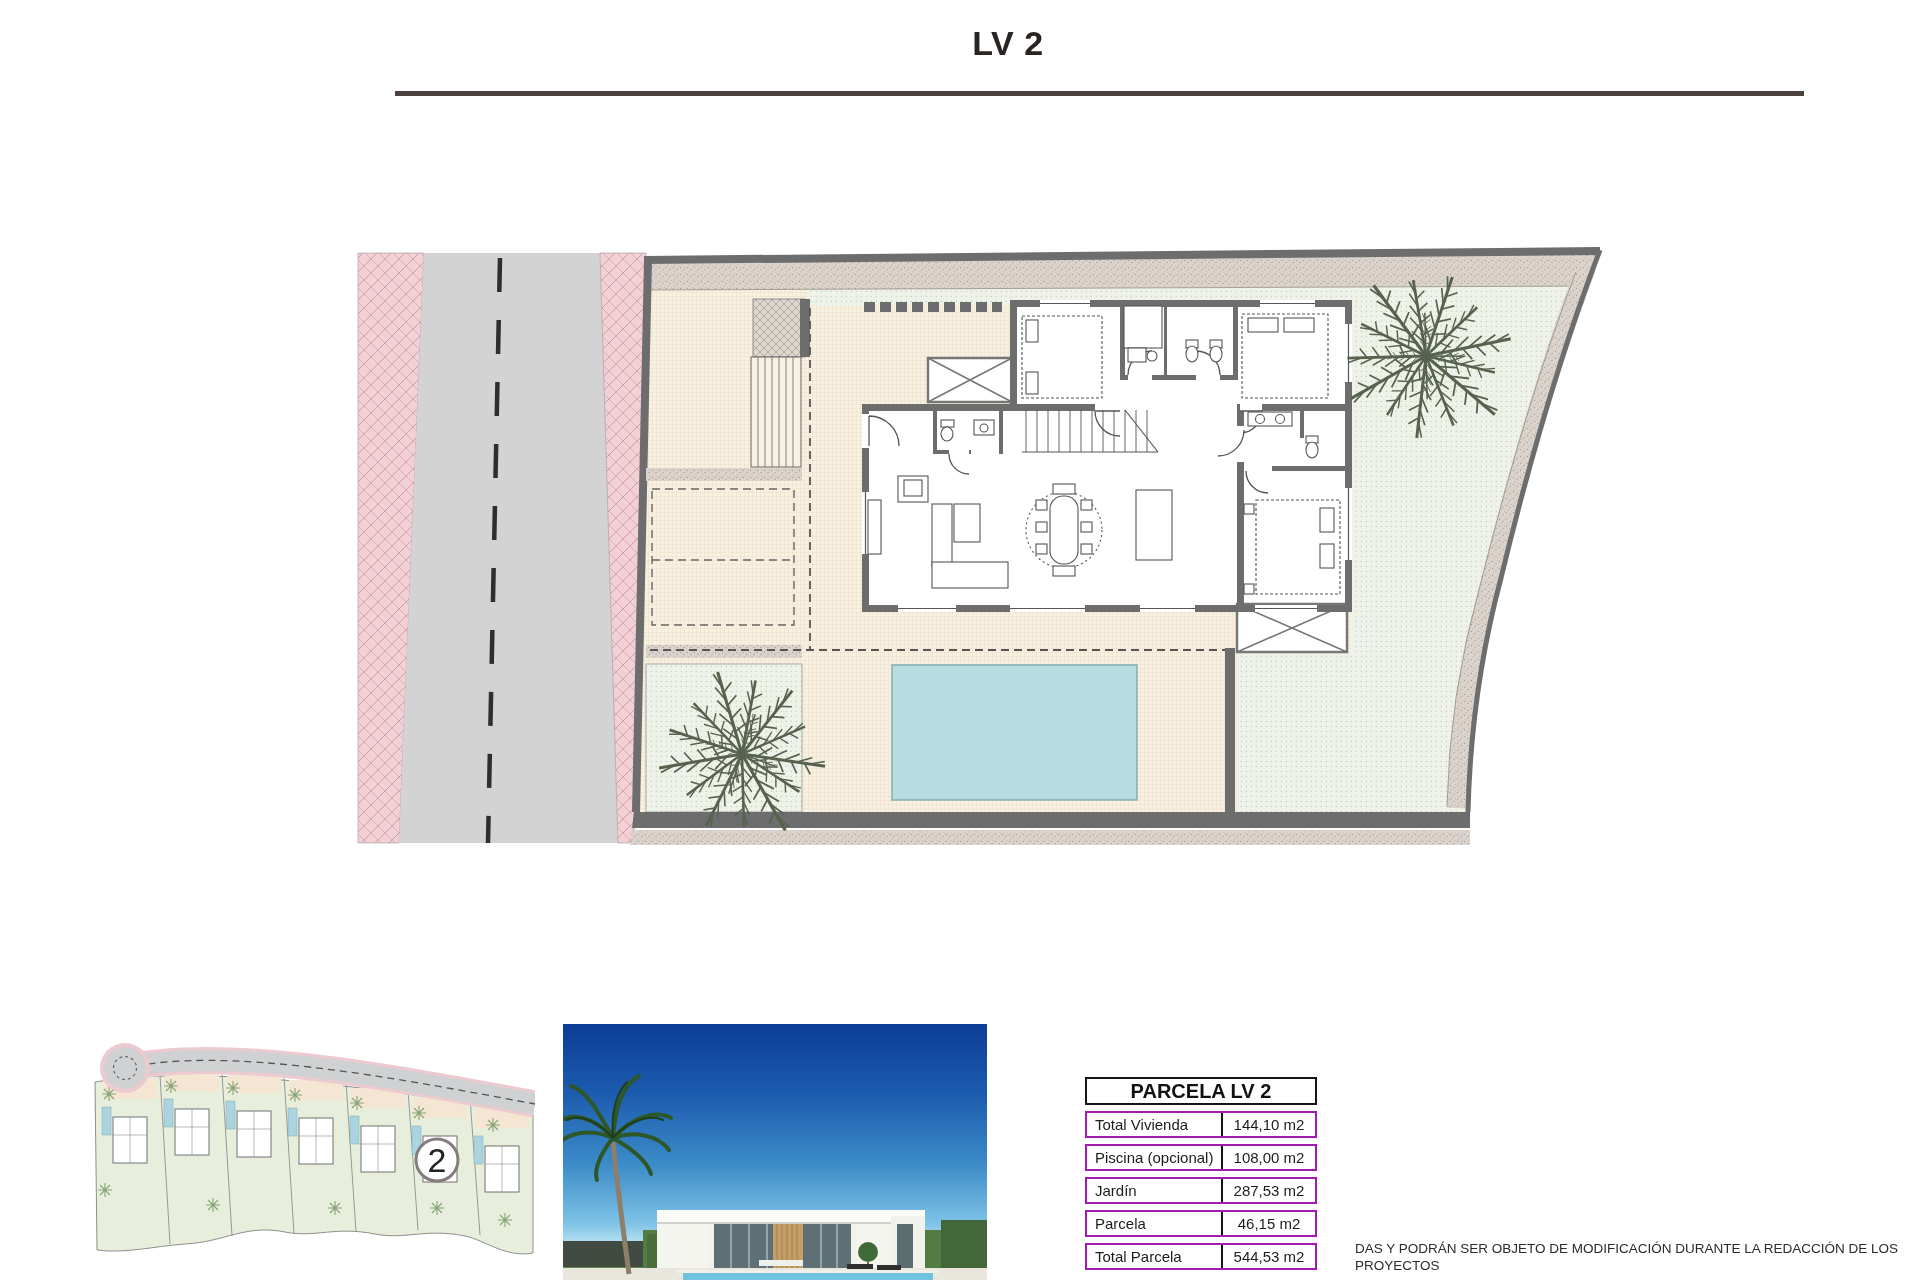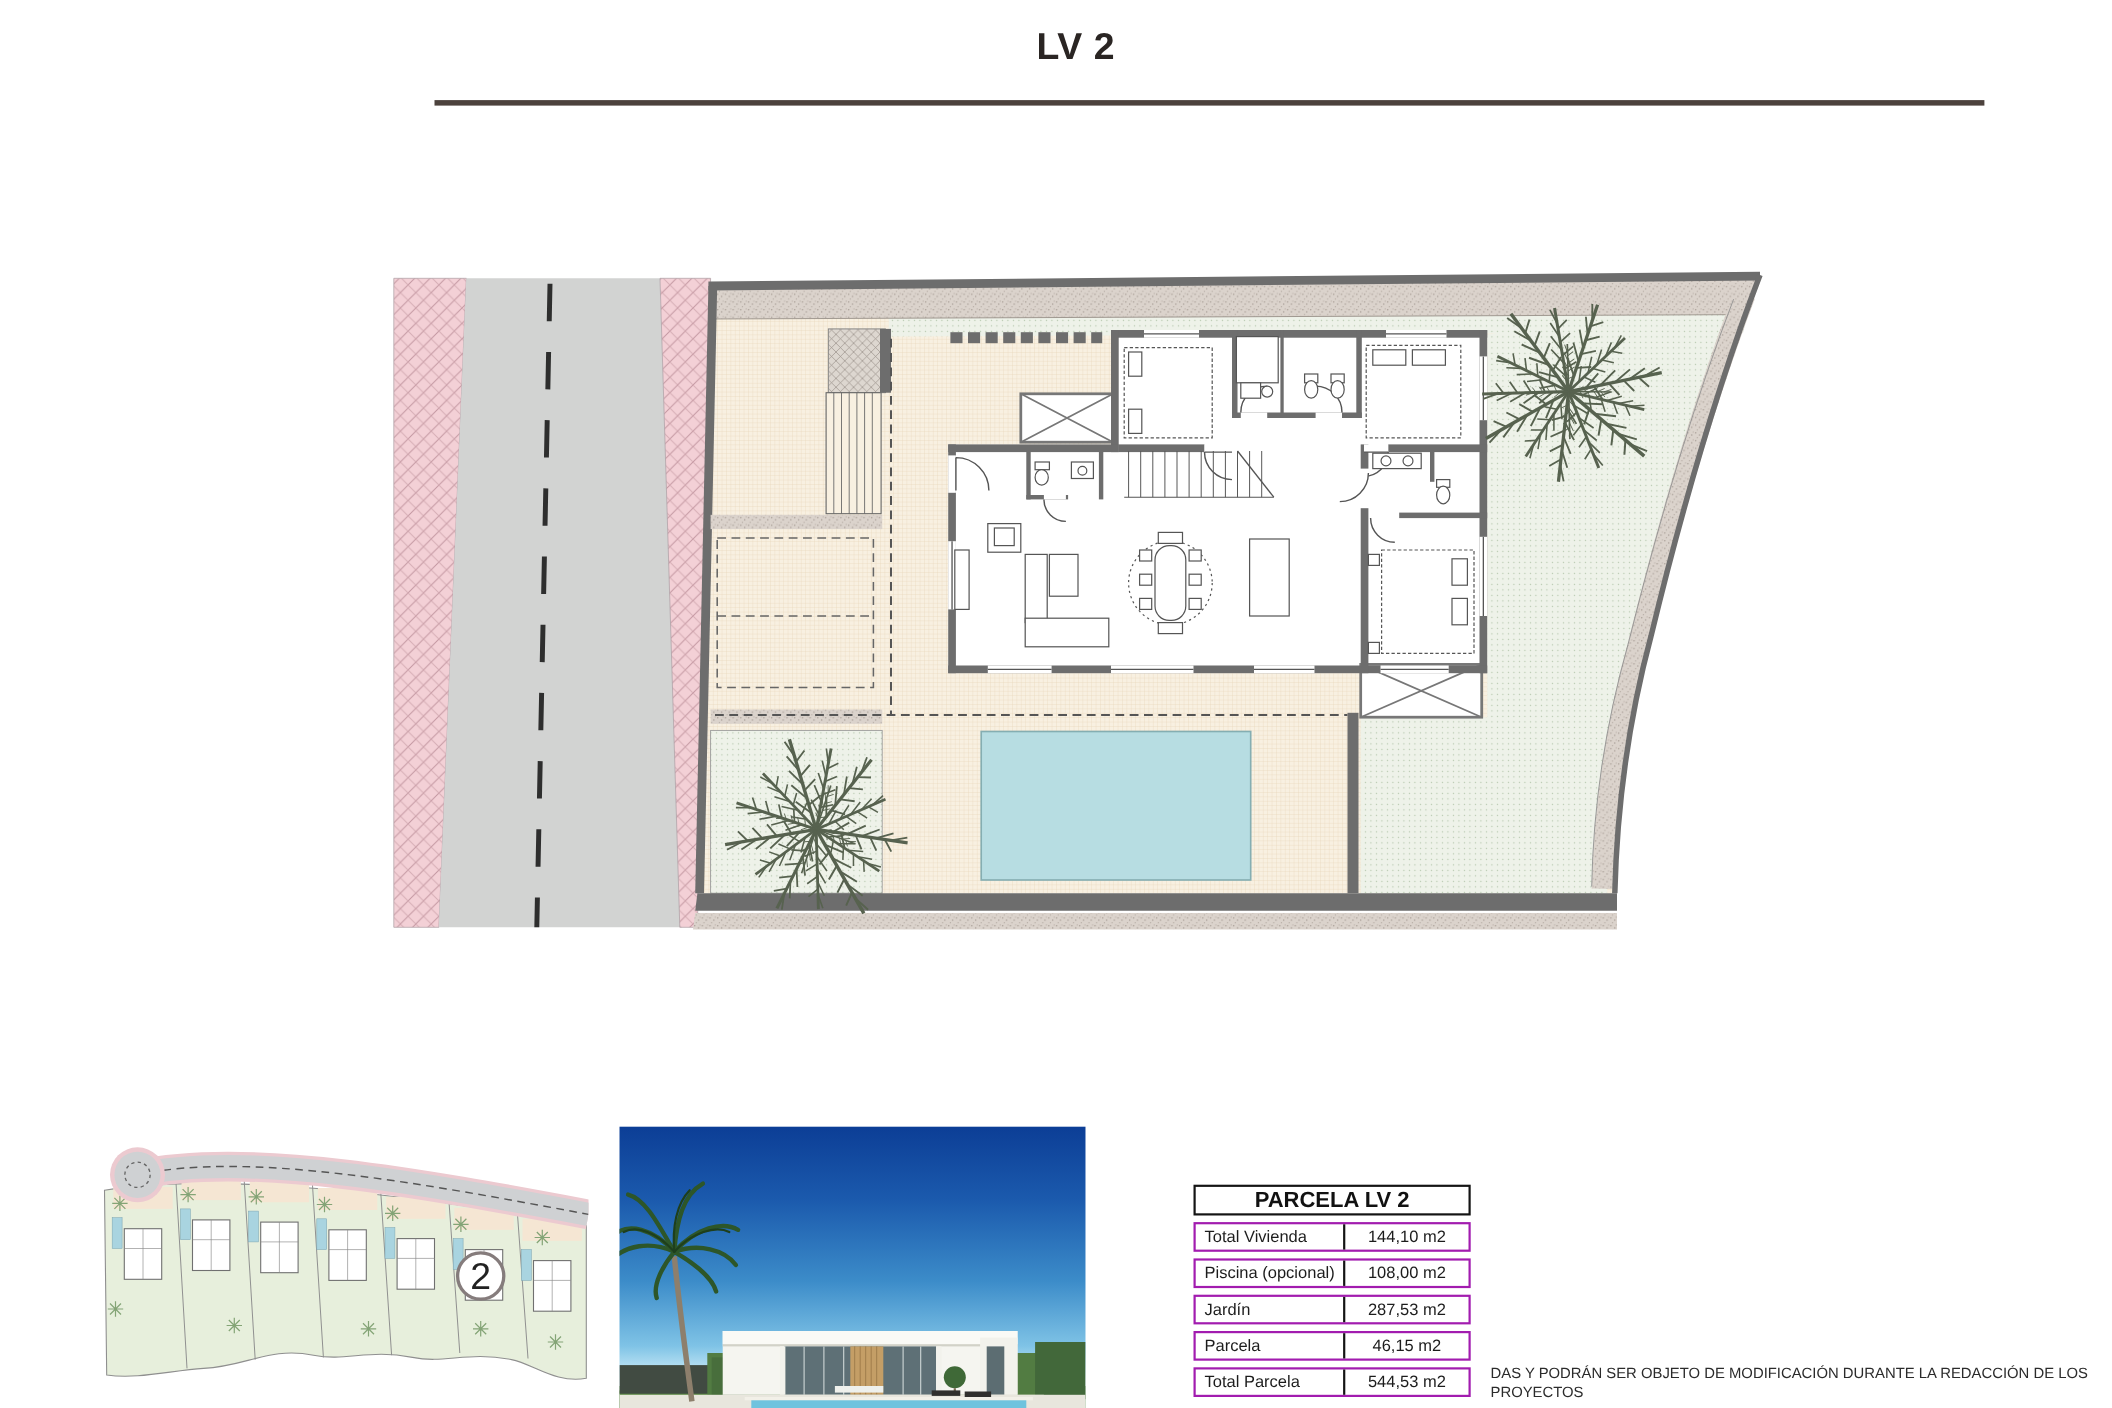--- a/index.html
+++ b/index.html
@@ -1,24 +1,24 @@
 <!DOCTYPE html>
 <html><head>
 <meta charset="utf-8">
 <style>
   html,body{margin:0;padding:0;background:#ffffff;}
   #root{position:relative;width:1920px;height:1280px;overflow:hidden;background:#fff;
         font-family:"Liberation Sans",sans-serif;color:#222;}
   .abs{position:absolute;}
   
-  #page-title{left:978px;top:24px;transform:translateX(-50%);font-size:34px;font-weight:700;
+  #page-title{left:1008px;top:24px;transform:translateX(-50%);font-size:34px;font-weight:700;
               color:#2a2523;letter-spacing:.5px;}
   #title-rule{left:395px;top:91px;width:1409px;height:5px;background:#4c423d;}
   
-  #parcel-table{left:1085px;top:1077px;width:252px;}
+  #parcel-table{left:1085px;top:1077px;width:232px;}
   #parcel-table .hdr{border:2.5px solid #141414;height:24px;display:flex;align-items:center;
       justify-content:center;font-size:20px;font-weight:700;color:#111;margin-bottom:6px;background:#fff;}
   #parcel-table .row{border:2px solid #a21caf;height:23px;display:flex;align-items:stretch;
       margin-bottom:6px;background:#fff;font-size:15px;color:#1c1c1c;}
   #parcel-table .lbl{flex:0 0 126px;display:flex;align-items:center;padding-left:8px;}
   #parcel-table .val{flex:1;border-left:2px solid #141414;display:flex;align-items:center;justify-content:center;}
   
   #disclaimer{left:1355px;top:1240px;width:565px;font-size:13.5px;line-height:17px;color:#2b2b2b;}
   
   #villa-photo{left:563px;top:1024px;width:424px;height:256px;overflow:hidden;}

